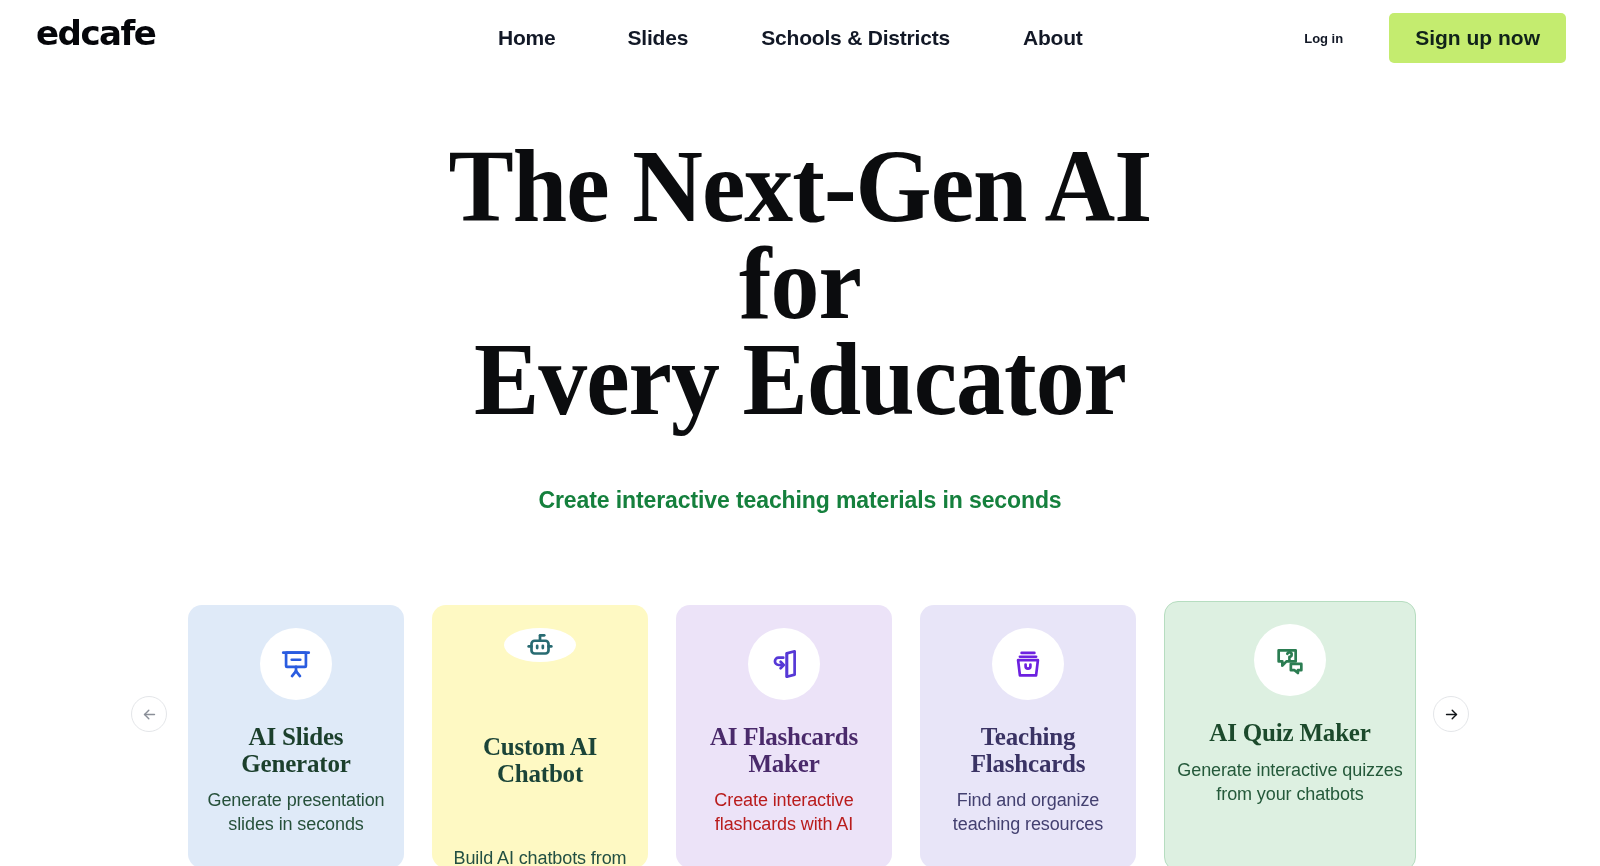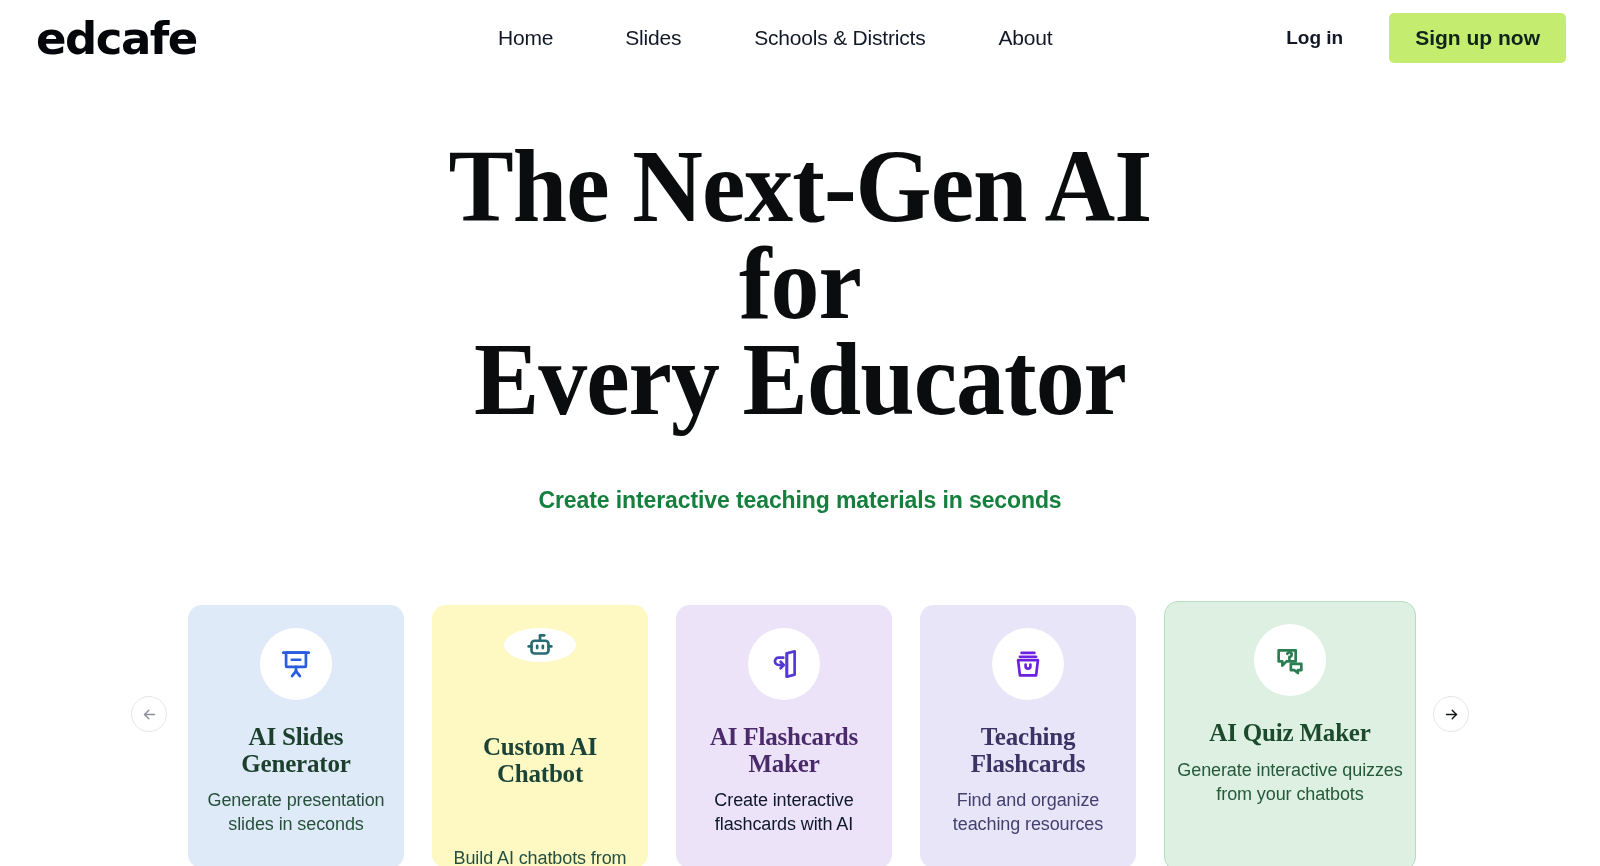--- a/index.html
+++ b/index.html
@@ -19,56 +19,56 @@
     width: 100%;
     display: flex;
     align-items: center;
   }
 
   .logo {
     position: absolute;
     left: 36px;
     top: 16px;
     font-family: "DejaVu Sans", sans-serif;
-    font-size: 45px;
+    font-size: 34px;
     font-weight: 700;
     letter-spacing: -1.5px;
     color: #05060a;
     line-height: 1;
   }
 
   .nav {
     position: absolute;
     left: 498px;
     top: 26px;
     display: flex;
     align-items: center;
     gap: 0;
   }
   .nav-item {
     font-size: 21px;
-    font-weight: 400;
+    font-weight: 700;
     color: #121826;
     letter-spacing: -0.2px;
     white-space: nowrap;
     cursor: pointer;
   }
   .nav-item.n0 { margin-right: 72px; }
   .nav-item.n1 { margin-right: 73px; }
   .nav-item.n2 { margin-right: 73px; }
 
   .header-right {
     position: absolute;
     right: 34px;
     top: 13px;
     display: flex;
     align-items: center;
   }
   .login-link {
-    font-size: 19px;
+    font-size: 13px;
     font-weight: 700;
     color: #121826;
     margin-right: 46px;
     cursor: pointer;
     white-space: nowrap;
   }
   .signup-btn {
     background: #c4ec6f;
     color: #10221a;
     font-size: 21px;
@@ -257,21 +257,21 @@
     <div class="card c2" style="background: rgb(236, 227, 248); border-color: transparent;">
       <div class="card-icon-wrap">
         <svg width="34" height="34" viewBox="0 0 24 24" fill="none" stroke="#5638d6" stroke-width="1.9" stroke-linecap="round" stroke-linejoin="round">
           <path d="M14 4.5 L19.5 3 V19.5 L14 21 Z"></path>
           <path d="M14 4.5 L14 21"></path>
           <path d="M11.5 7.5 H8.2 A2.6 2.6 0 0 0 8.2 12.7 H11.5"></path>
           <polyline points="9.6 15 11.8 12.7 9.6 10.4"></polyline>
         </svg>
       </div>
       <div class="card-title" style="color: rgb(74, 42, 107);">AI Flashcards Maker</div>
-      <div class="card-desc" style="color: #0f172a;">Create interactive flashcards with AI</div>
+      <div class="card-desc" style="color: #b91c1c;">Create interactive flashcards with AI</div>
     </div>
 
     <div class="card c3" style="background: rgb(232, 229, 248); border-color: transparent;">
       <div class="card-icon-wrap">
         <svg width="34" height="34" viewBox="0 0 24 24" fill="none" stroke="#6d21e0" stroke-width="1.9" stroke-linecap="round" stroke-linejoin="round">
           <line x1="7.5" y1="4.2" x2="16.5" y2="4.2"></line>
           <line x1="6.3" y1="6.9" x2="17.7" y2="6.9"></line>
           <path d="M5 9.3 H19 L17.7 20 H6.3 Z"></path>
           <path d="M10.3 12.4 V13.6 A1.7 1.7 0 0 0 13.7 13.6 V12.4"></path>
         </svg>

